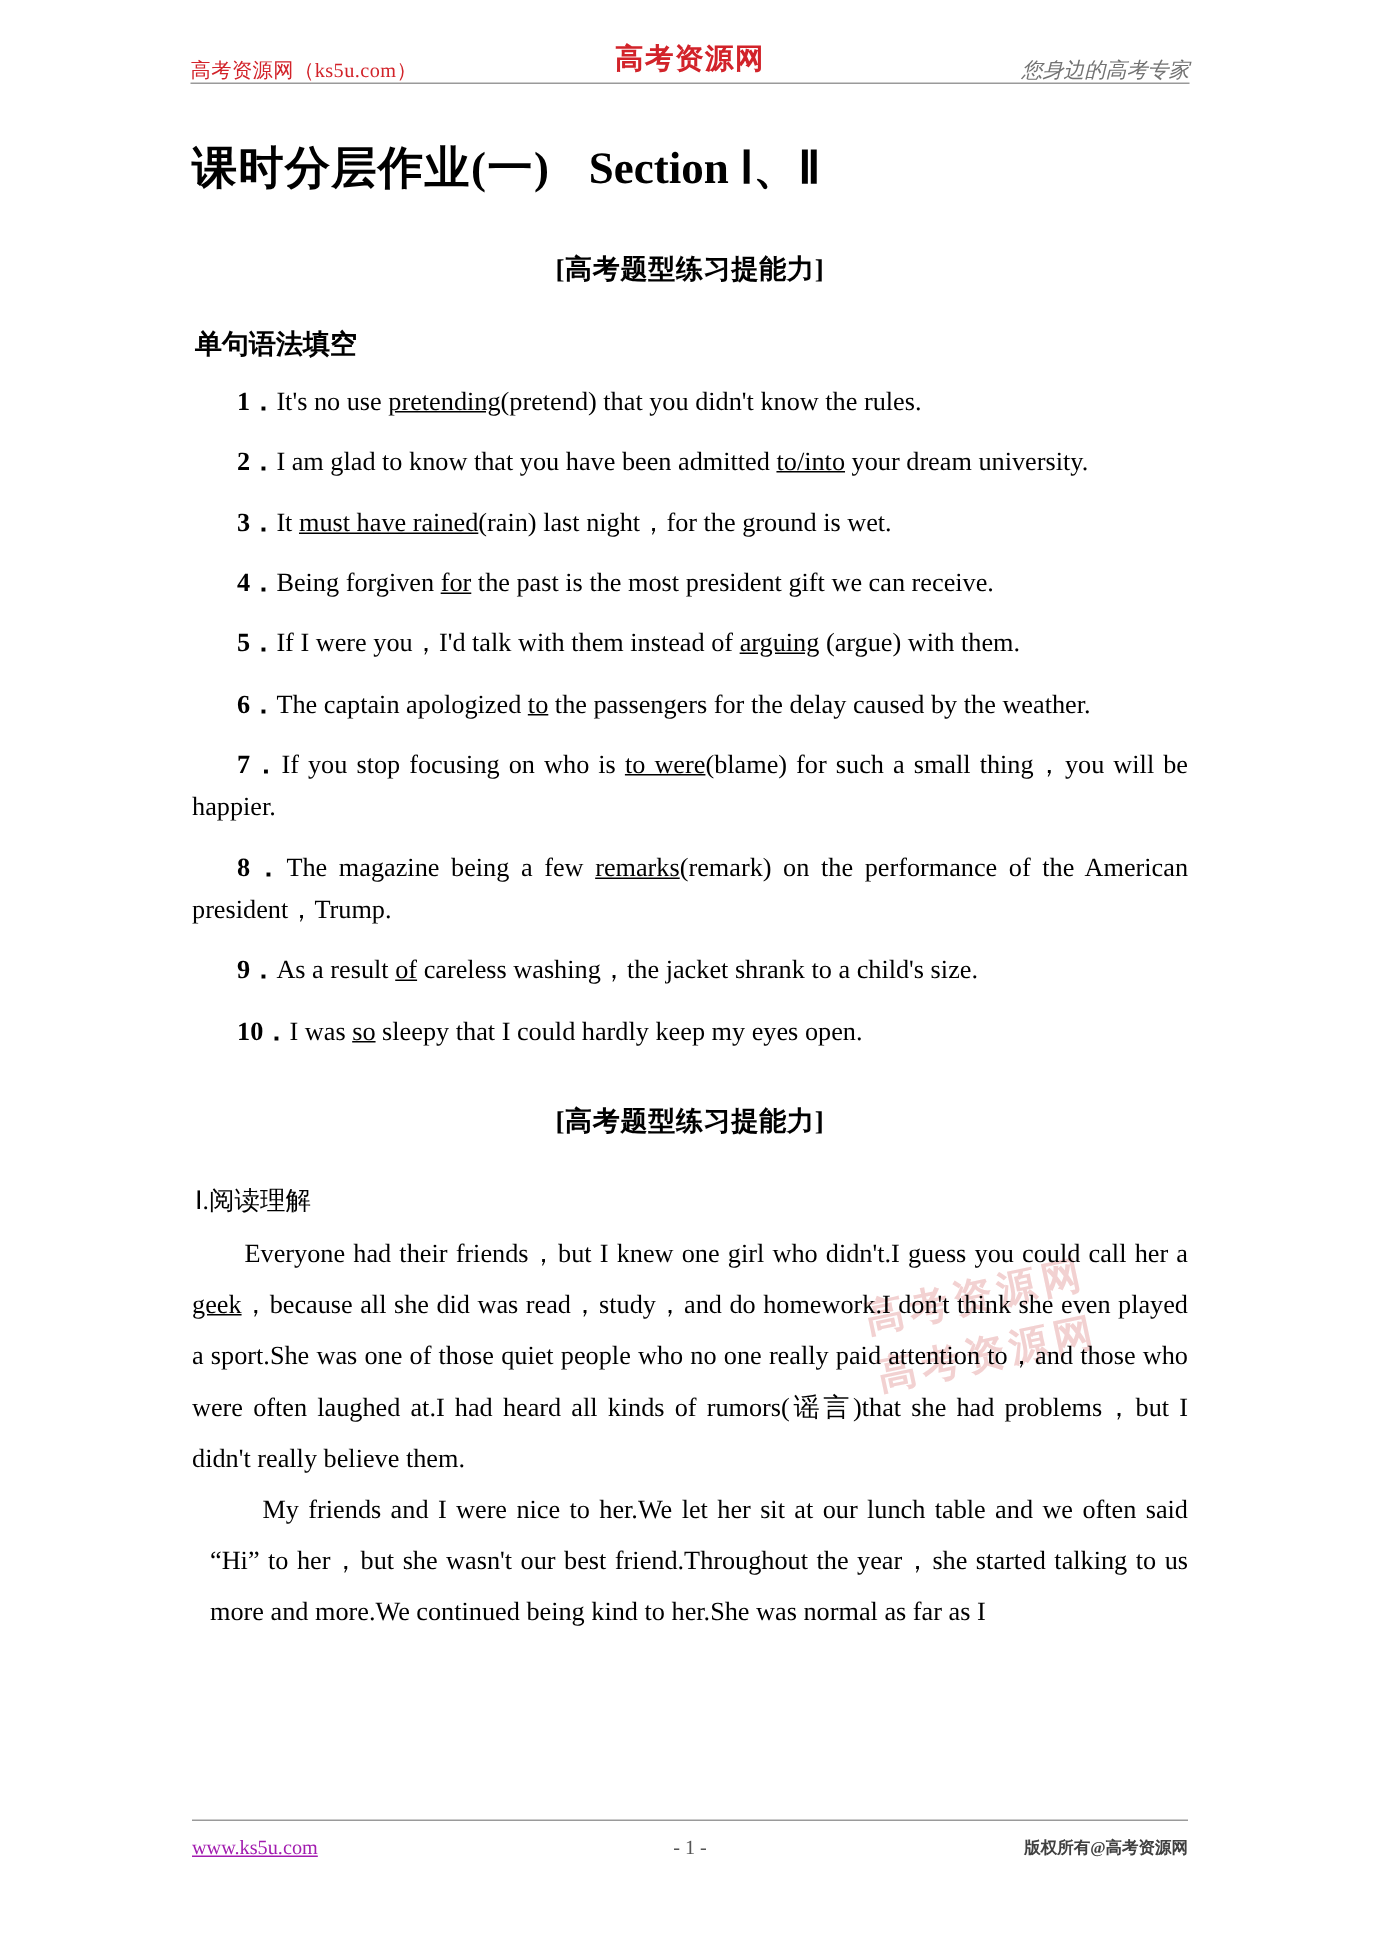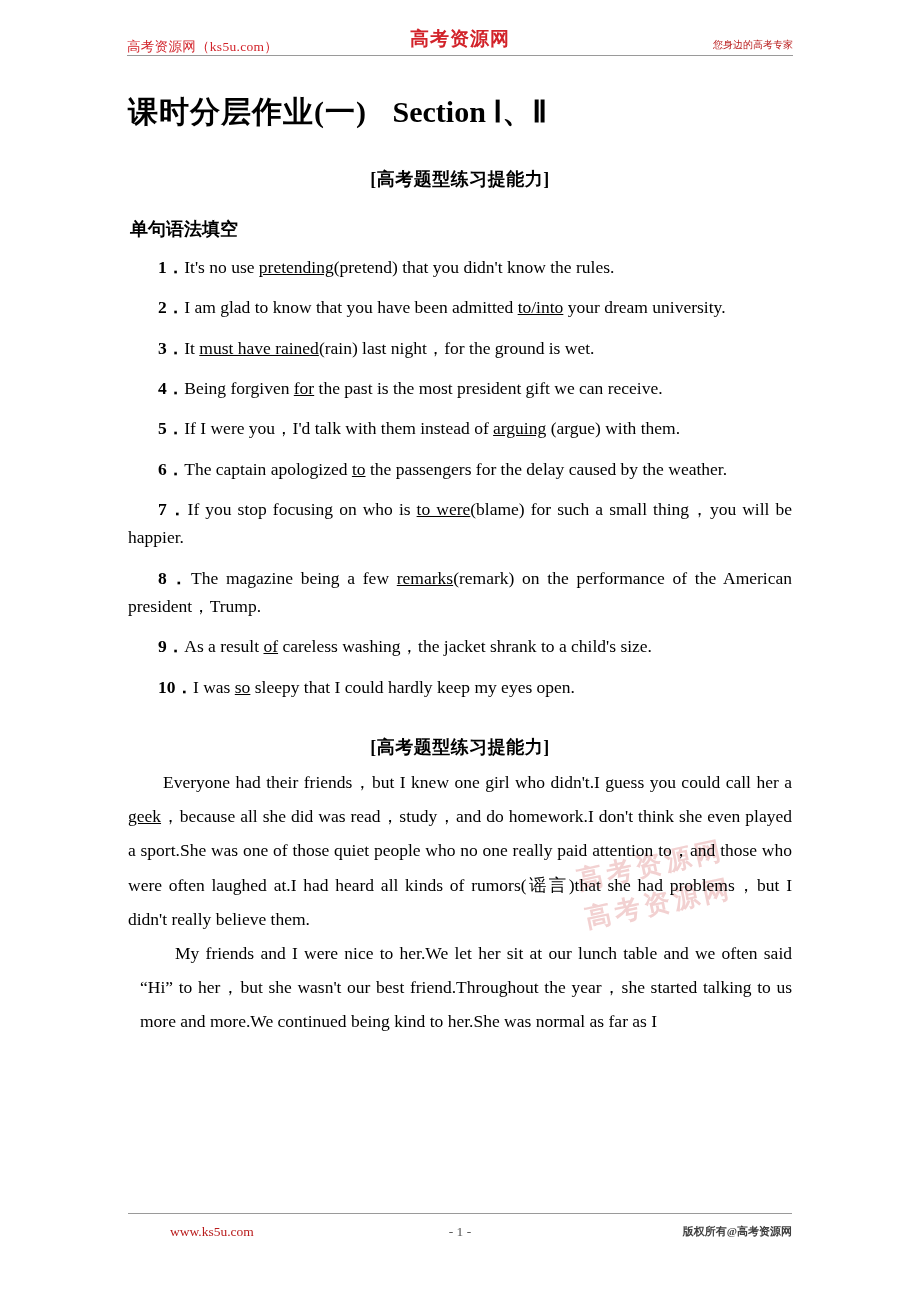--- a/index.html
+++ b/index.html
@@ -50,22 +50,23 @@
     font-family: "DejaVu Sans", sans-serif;
     font-size: 19px;
     font-weight: bold;
     color: #d2232a;
     letter-spacing: 1px;
   }
   .header-right {
     position: absolute;
     right: 0;
     top: 38px;
-    font-size: 10px;
-    color: #b91c1c;
+    font-size: 14px;
+    color: #737373;
+    font-style: italic;
   }
 
   
   .doc-title {
     margin-top: 36px;
     font-size: 30px;
     font-weight: bold;
     letter-spacing: 1px;
     white-space: nowrap;
   }
@@ -159,22 +160,22 @@
     bottom: 58px;
     border-top: 1.5px solid #9a9a9a;
     padding-top: 8px;
     height: 22px;
   }
   .footer-left {
     position: absolute;
     left: 0;
     top: 10px;
     font-size: 13.5px;
-    color: #b91c1c;
-    margin-left: 42px;
+    color: #a21caf;
+    text-decoration: underline;
   }
   .footer-center {
     position: absolute;
     left: 0;
     right: 0;
     top: 10px;
     text-align: center;
     font-size: 13.5px;
     color: #555;
   }
@@ -230,20 +231,21 @@
     <span class="indent"></span><span class="num">8．</span><span>The magazine being a few </span><u class="ans">remarks</u><span>(remark) on the performance of the American president，Trump.</span>
   </div>
   <div class="item">
     <span class="indent"></span><span class="num">9．</span><span>As a result </span><u class="ans">of</u><span> careless washing，the jacket shrank to a child's size.</span>
   </div>
   <div class="item">
     <span class="indent"></span><span class="num">10．</span><span>I was </span><u class="ans">so</u><span> sleepy that I could hardly keep my eyes open.</span>
   </div>
 
   <div class="section-head">[高考题型练习提能力]</div>
+  <div class="sub-head-2">Ⅰ.阅读理解</div>
 
   <div class="watermark">
     <div>高考资源网</div>
     <div>高考资源网</div>
   </div>
 
   <div class="para"><span>Everyone had their friends，but I knew one girl who didn't.I guess you could call her a </span><u class="ans">geek</u><span>，because all she did was read，study，and do homework.I don't think she even played a sport.She was one of those quiet people who no one really paid attention to，and those who were often laughed at.I had heard all kinds of rumors(谣言)that she had problems，but I didn't really believe them.</span></div>
 
   <div class="para tight">My friends and I were nice to her.We let her sit at our lunch table and we often said “Hi” to her，but she wasn't our best friend.Throughout the year，she started talking to us more and more.We continued being kind to her.She was normal as far as I</div>
 

